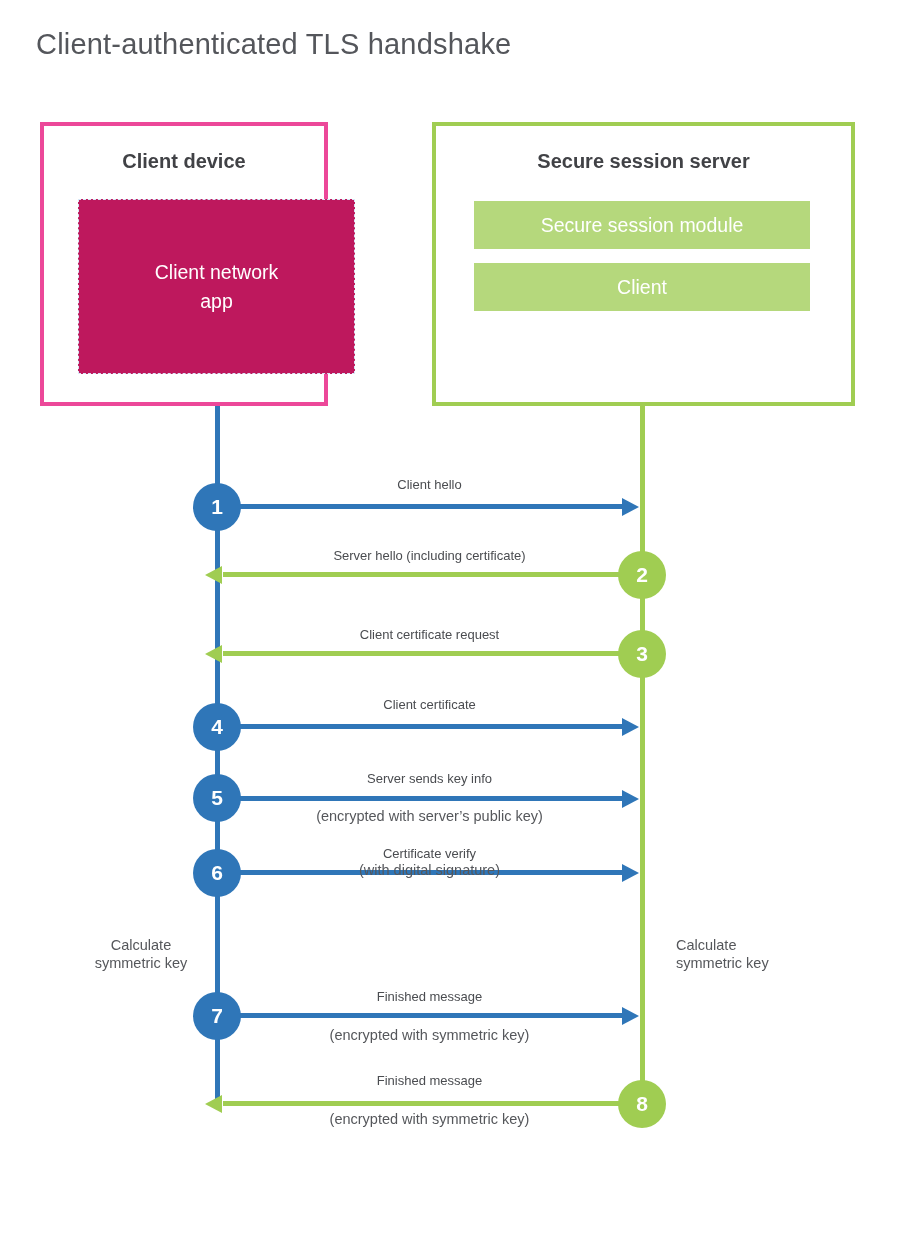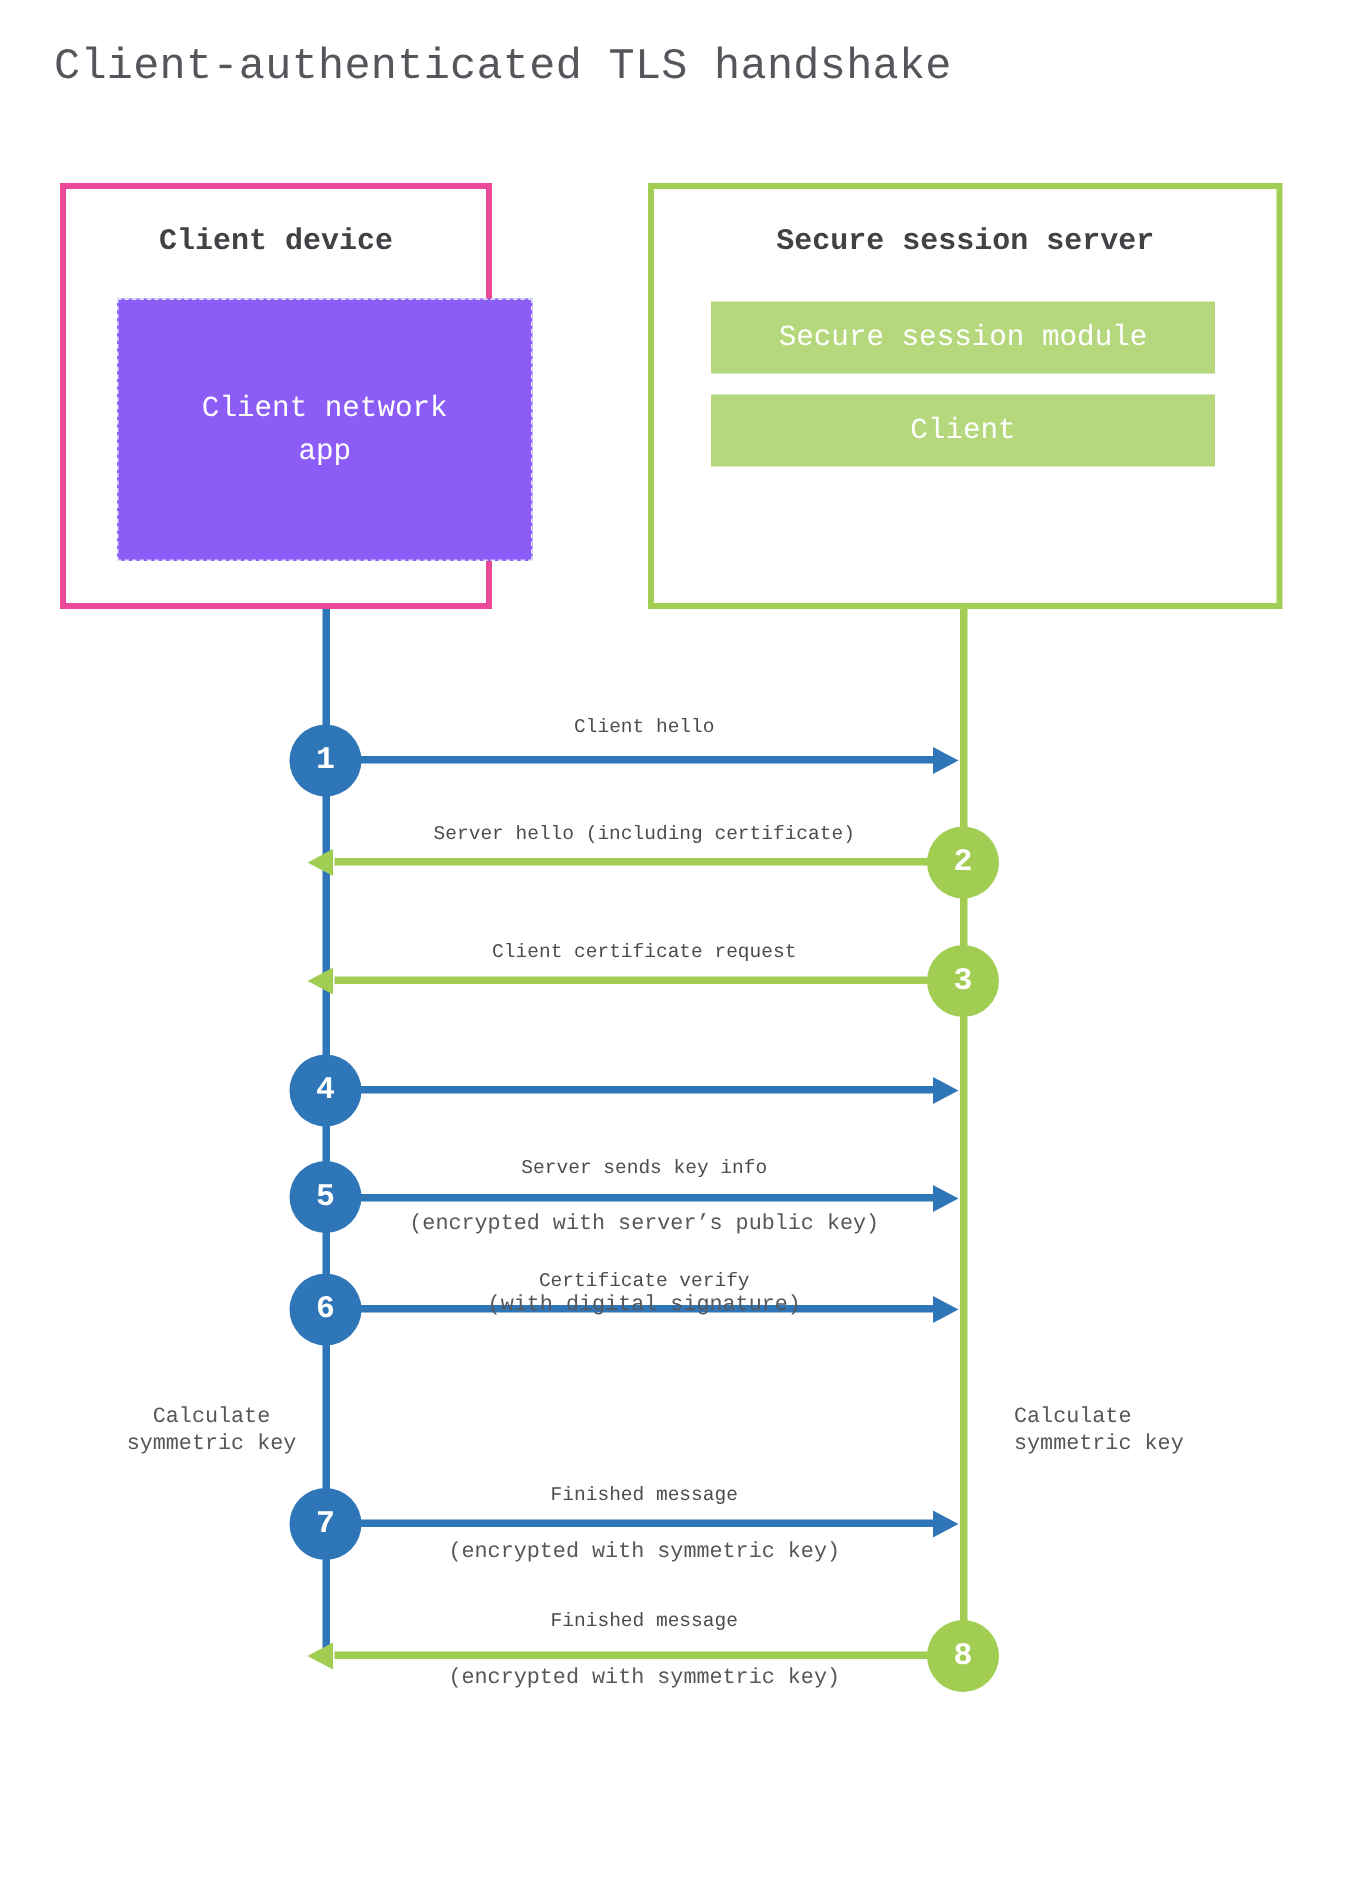--- a/index.html
+++ b/index.html
@@ -1,36 +1,36 @@
 <!DOCTYPE html>
 <html><head>
 <meta charset="utf-8">
 <style>
   html,body { margin:0; padding:0; background:#ffffff; }
   .canvas {
     position:relative; width:900px; height:1256px; margin:0 auto;
     background:#ffffff; overflow:hidden;
-    font-family:Liberation Mono, monospace;
+    font-family:Liberation Sans, sans-serif;
   }
   .page-title {
     position:absolute; left:36px; top:28px; margin:0;
     font-size:29px; font-weight:300; color:#54565b; letter-spacing:0.2px;
   }
 
   
   .box { position:absolute; top:122px; height:284px; background:#fff; box-sizing:border-box; }
   .box.client { left:40px;  width:288px; border:4px solid #ec4899; }
   .box.server { left:432px; width:423px; border:4px solid #a0cd52; }
   .box-title {
     position:absolute; left:0; right:0; top:24px; text-align:center;
     font-size:20px; font-weight:bold; color:#414246;
   }
   .client-app {
     position:absolute; left:34px; top:73px; width:277px; height:175px;
-    background:#8b5cf6; border:1px dashed #d8e8f7; box-sizing:border-box;
+    background:#be185d; border:1px dashed #d8e8f7; box-sizing:border-box;
     display:flex; align-items:center; justify-content:center; text-align:center;
     color:#ffffff; font-size:19.5px; white-space:pre-line; line-height:1.45;
   }
   .bar {
     position:absolute; left:38px; width:336px; height:48px; background:#b5d87c;
     display:flex; align-items:center; justify-content:center;
     color:#ffffff; font-size:19.5px;
   }
   .bar.b1 { top:75px; } .bar.b2 { top:137px; } .bar.b3 { top:198px; }
 
@@ -126,20 +126,21 @@
     <div class="hline green"></div>
     <div class="head left"></div>
   </div>
   <div class="lbl l3">Client certificate request</div>
 
   <div class="circle blue c4">4</div>
   <div class="arrow a4">
     <div class="hline blue"></div>
     <div class="head right"></div>
   </div>
+  <div class="lbl l4">Client certificate</div>
 
   <div class="circle blue c5">5</div>
   <div class="arrow a5">
     <div class="hline blue"></div>
     <div class="head right"></div>
   </div>
   <div class="lbl l5">Server sends key info</div>
   <div class="sub s5">(encrypted with server’s public key)</div>
 
   <div class="circle blue c6">6</div>

